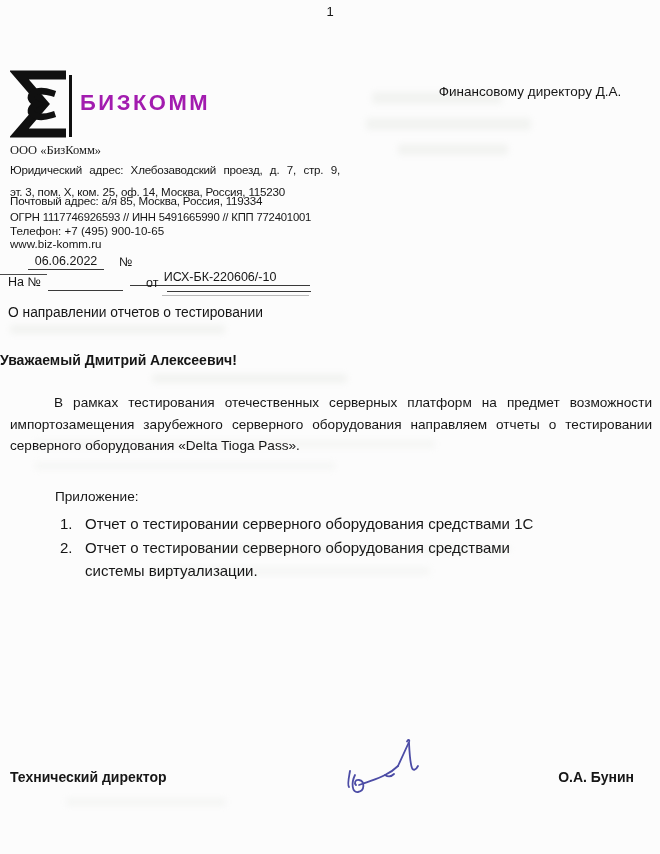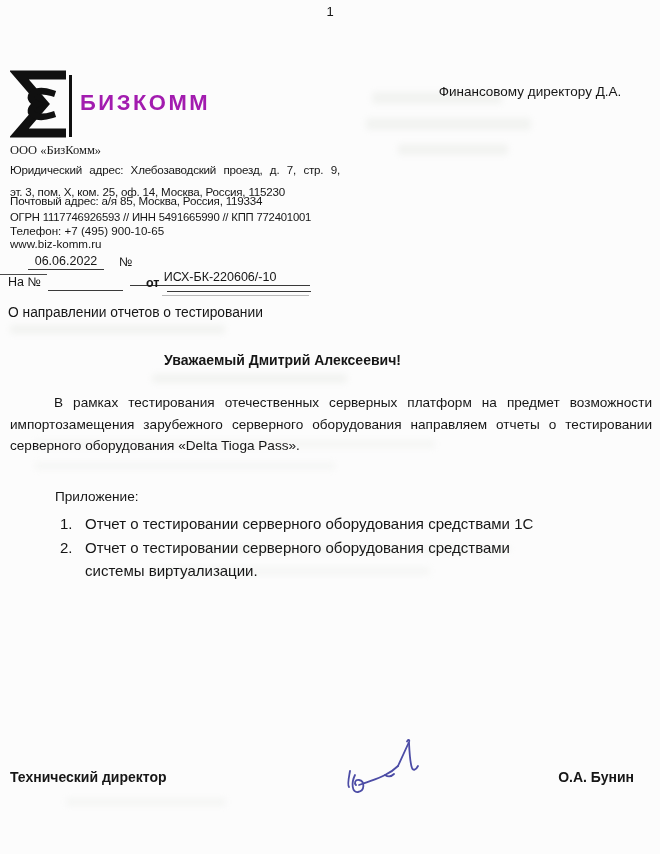--- a/index.html
+++ b/index.html
@@ -35,27 +35,27 @@
 
   
   .ref{font-size:12.5px;}
   .ref-underline{border-bottom:1.4px solid #3a3a3a;text-align:center;}
   .ref-date{top:254px;left:28px;width:76px;height:15px;}
   .ref-no-label{top:255px;left:119px;}
   .ref-number{top:270px;left:130px;width:180px;height:15px;}
   .ref-overline{top:274px;left:0;width:47px;height:1.3px;background:#4a4a4a;}
   .ref-na{top:275px;left:8px;}
   .ref-blank1{top:275px;left:48px;width:75px;height:15px;}
-  .ref-ot{top:276px;left:146px;font-weight:bold;}
+  .ref-ot{top:276px;left:146px;}
   .ref-blank2{top:276px;left:167px;width:144px;height:15px;}
   .ref-blank2b{top:295px;left:162px;width:147px;height:1px;background:#b9b9b9;}
 
   
   .subject{top:305px;left:8px;font-size:13.8px;font-weight:400;}
-  .greeting{top:352px;left:0;width:565px;text-align:center;font-size:14px;font-weight:700;}
+  .greeting{top:352px;left:0;width:565px;font-size:14px;font-weight:700;}
   .body-par{top:392px;left:10px;width:642px;font-size:13.6px;line-height:21.5px;text-align:justify;text-indent:44px;}
 
   
   .att-title{top:489px;left:55px;font-size:13.6px;}
   .att-list{top:512px;left:60px;width:505px;margin:0;padding:0;list-style:none;counter-reset:att;font-size:15px;line-height:23px;}
   .att-list li{counter-increment:att;padding-left:25px;position:relative;margin-bottom:1px;}
   .att-list li::before{content:counter(att) ".";position:absolute;left:0;}
 
   
   .sig-pos{top:769px;left:10px;font-size:14px;font-weight:700;}

